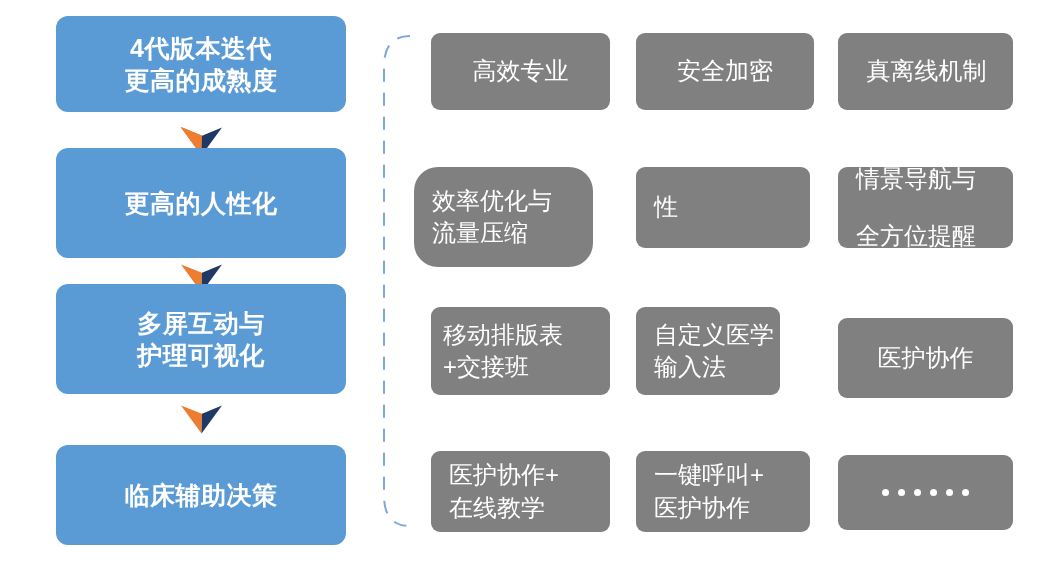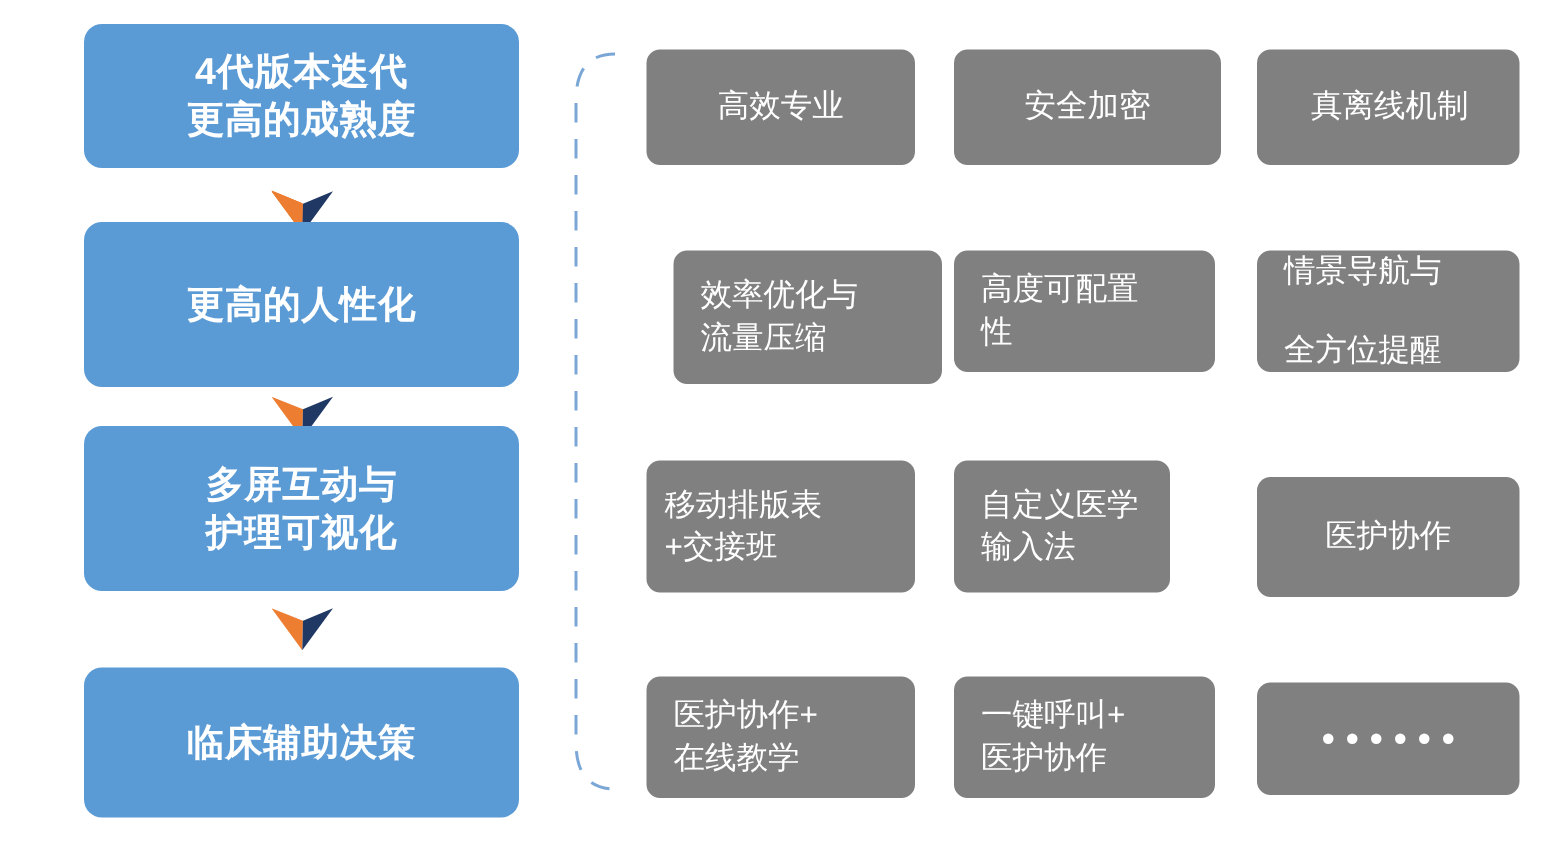--- a/index.html
+++ b/index.html
@@ -64,21 +64,21 @@
     width: 34px;
     height: 496px;
   }
 
   
   .card {
     position: absolute;
     background: #808080;
     border-radius: 9px;
     color: #ffffff;
-    font-size: 21px;
+    font-size: 24px;
     font-weight: 400;
     line-height: 1.35;
     box-sizing: border-box;
     display: flex;
     flex-direction: column;
     justify-content: center;
   }
   .card.one-line {
     align-items: center;
     text-align: center;
@@ -170,26 +170,25 @@
   <div class="card one-line" style="left:431px; top:33px; width:179px; height:77px;">
     <span class="line">高效专业</span>
   </div>
   <div class="card one-line" style="left:636px; top:33px; width:178px; height:77px;">
     <span class="line">安全加密</span>
   </div>
   <div class="card one-line" style="left:838px; top:33px; width:175px; height:77px;padding-left:12px;">
     <span class="line">真离线机制</span>
   </div>
 
-  <div class="card multi-line" style="left:449px; top:167px; width:179px; height:89px;">
+  <div class="card multi-line" style="left:414px; top:167px; width:179px; height:100px;border-radius:24px;">
     <span class="line">效率优化与</span>
     <span class="line">流量压缩</span>
   </div>
   <div class="card multi-line" style="left:636px; top:167px; width:174px; height:81px;">
-    <span class="line">高度可配置</span>
     <span class="line">性</span>
   </div>
   <div class="card multi-line" style="left:838px; top:167px; width:175px; height:81px;gap:24px;">
     <span class="line">情景导航与</span>
     <span class="line">全方位提醒</span>
   </div>
 
   <div class="card multi-line" style="left:431px; top:307px; width:179px; height:88px;padding-left:12px;">
     <span class="line">移动排版表</span>
     <span class="line">+交接班</span>

